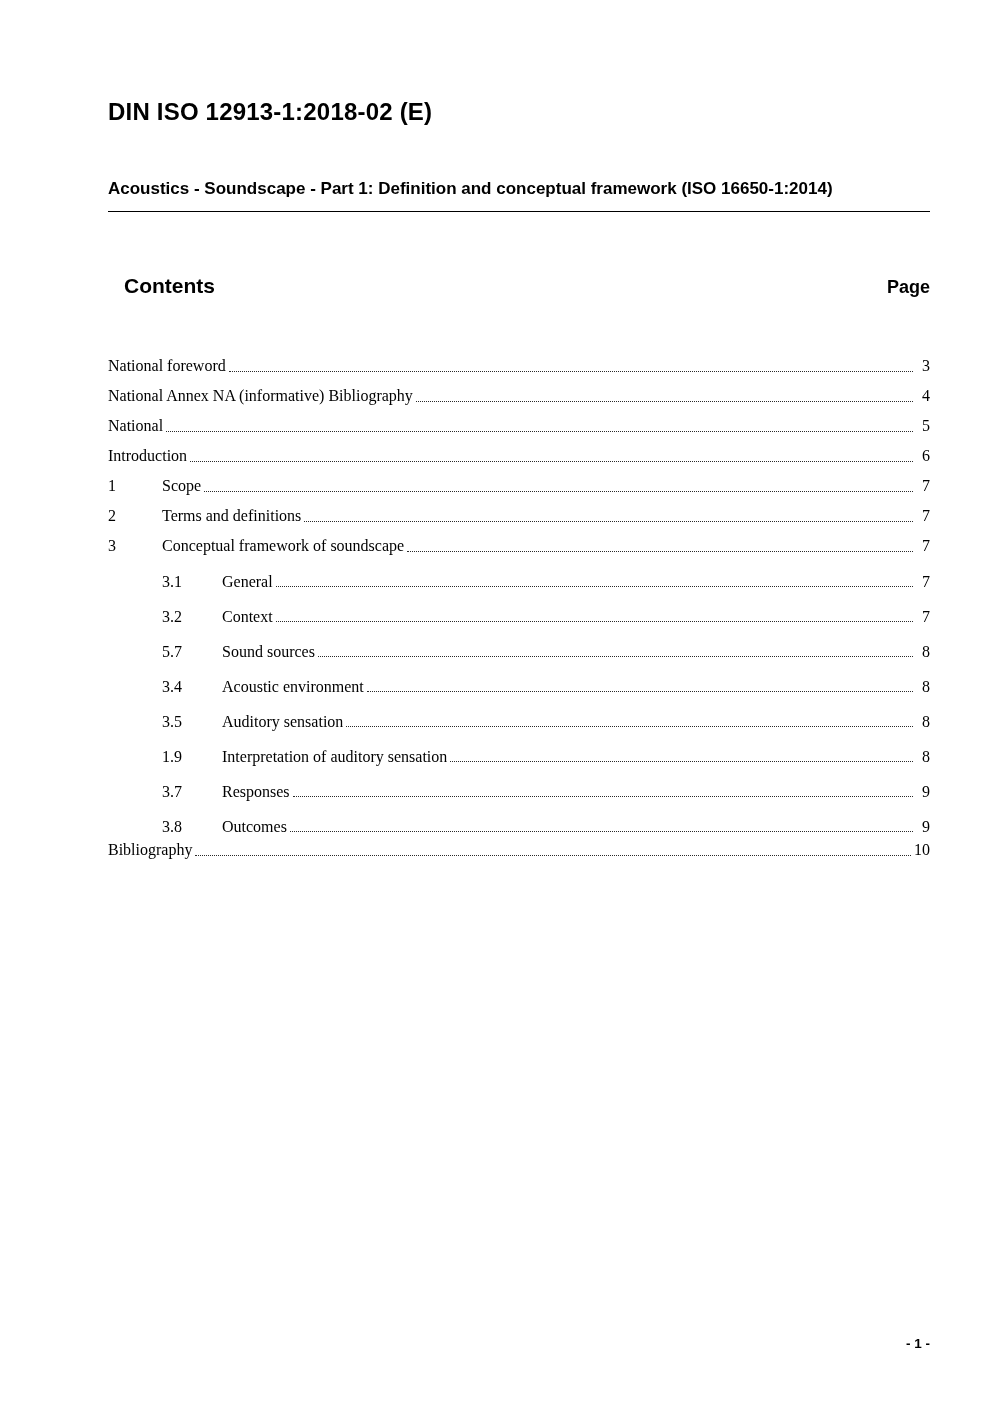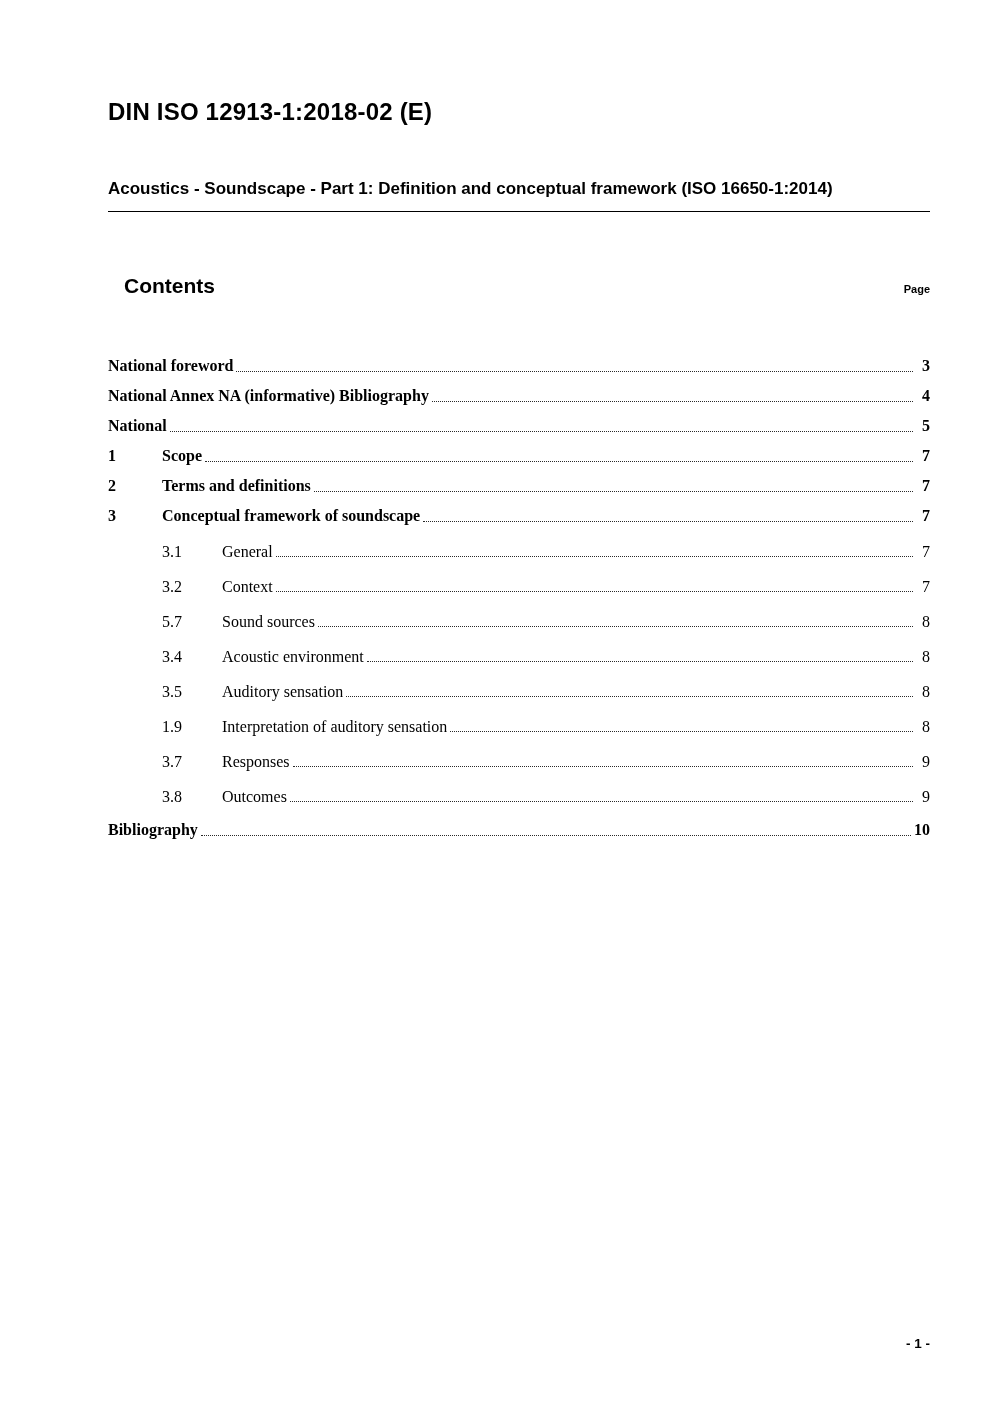--- a/index.html
+++ b/index.html
@@ -48,46 +48,46 @@
   }
   .contents-heading {
     font-family: "Liberation Sans", sans-serif;
     font-weight: bold;
     font-size: 21px;
     margin: 16px;
   }
   .page-col-label {
     font-family: "Liberation Sans", sans-serif;
     font-weight: bold;
-    font-size: 11px;
+    font-size: 18px;
   }
   .toc {
     margin-top: 42px;
   }
   .toc-row {
     display: flex;
     align-items: flex-end;
     font-size: 16px;
     line-height: 20px;
   }
   .toc-row.main {
-    font-weight: bold;
+    font-weight: normal;
     margin-top: 10px;
   }
   .toc-row.first {
     margin-top: 0;
   }
   .toc-row.sub {
     font-weight: normal;
     padding-left: 54px;
     margin-top: 16px;
     line-height: 19px;
   }
   .toc-row.gap-before {
-    margin-top: 14px;
+    margin-top: 4px;
   }
   .toc-row .num {
     flex: 0 0 54px;
   }
   .toc-row.sub .num {
     flex: 0 0 60px;
   }
   .toc-row .label {
     white-space: nowrap;
   }
@@ -138,20 +138,25 @@
       <span class="leader"></span>
       <span class="pagenum">4</span>
     </div>
 
     <div class="toc-row main">
       <span class="label">National</span>
       <span class="leader"></span>
       <span class="pagenum">5</span>
     </div>
 
+    <div class="toc-row main">
+      <span class="label">Introduction</span>
+      <span class="leader"></span>
+      <span class="pagenum">6</span>
+    </div>
 
     <div class="toc-row main">
       <span class="num">1</span>
       <span class="label">Scope</span>
       <span class="leader"></span>
       <span class="pagenum">7</span>
     </div>
 
     <div class="toc-row main">
       <span class="num">2</span>

